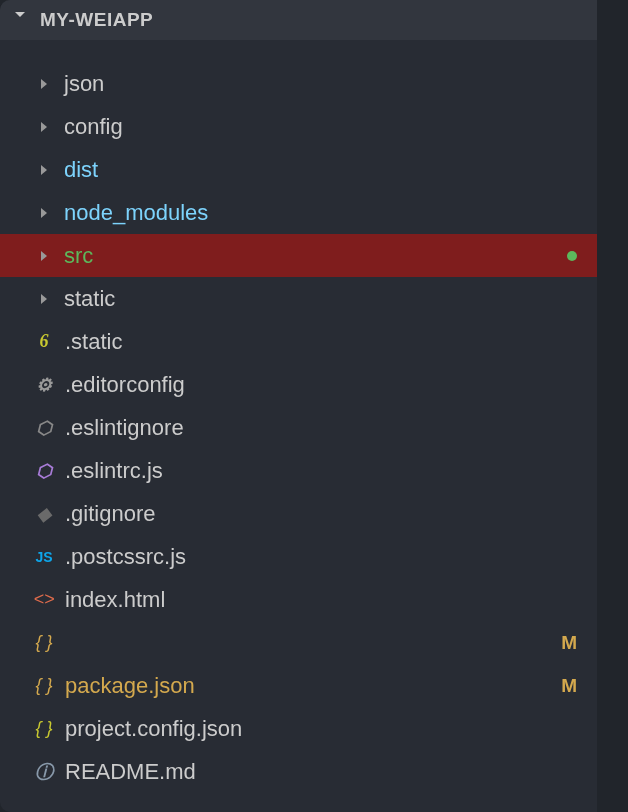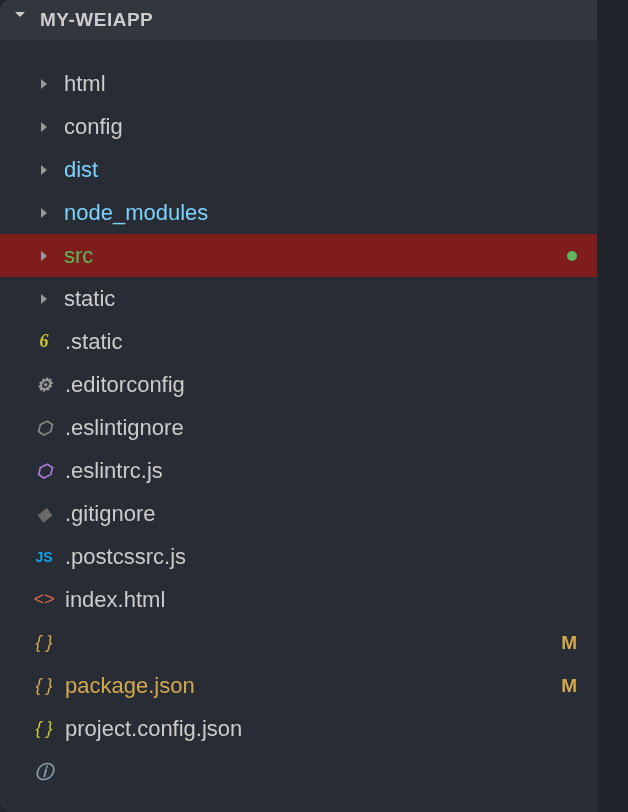--- a/index.html
+++ b/index.html
@@ -134,21 +134,21 @@
     </span>
     <span class="header-title">MY-WEIAPP</span>
   </div>
   <div class="tree" id="tree">
       <div class="tree-item folder">
         <span class="tree-arrow">
           <svg width="10" height="12" viewBox="0 0 10 12">
             <path d="M2 1 L8 6 L2 11 Z" fill="#999"></path>
           </svg>
         </span>
-        <span class="tree-label ">html</span>
+        <span class="tree-label ">json</span>
       </div>
       <div class="tree-item folder">
         <span class="tree-arrow">
           <svg width="10" height="12" viewBox="0 0 10 12">
             <path d="M2 1 L8 6 L2 11 Z" fill="#999"></path>
           </svg>
         </span>
         <span class="tree-label ">config</span>
       </div>
       <div class="tree-item folder">
@@ -242,15 +242,16 @@
       <div class="tree-item file">
         <span class="tree-icon">
           <span class="icon-glyph icon-json2">{ }</span>
         </span>
         <span class="tree-label ">project.config.json</span>
       </div>
       <div class="tree-item file">
         <span class="tree-icon">
           <span class="icon-glyph icon-info">ⓘ</span>
         </span>
+        <span class="tree-label ">README.md</span>
       </div>
     </div>
 </div>
 
 </body></html>

